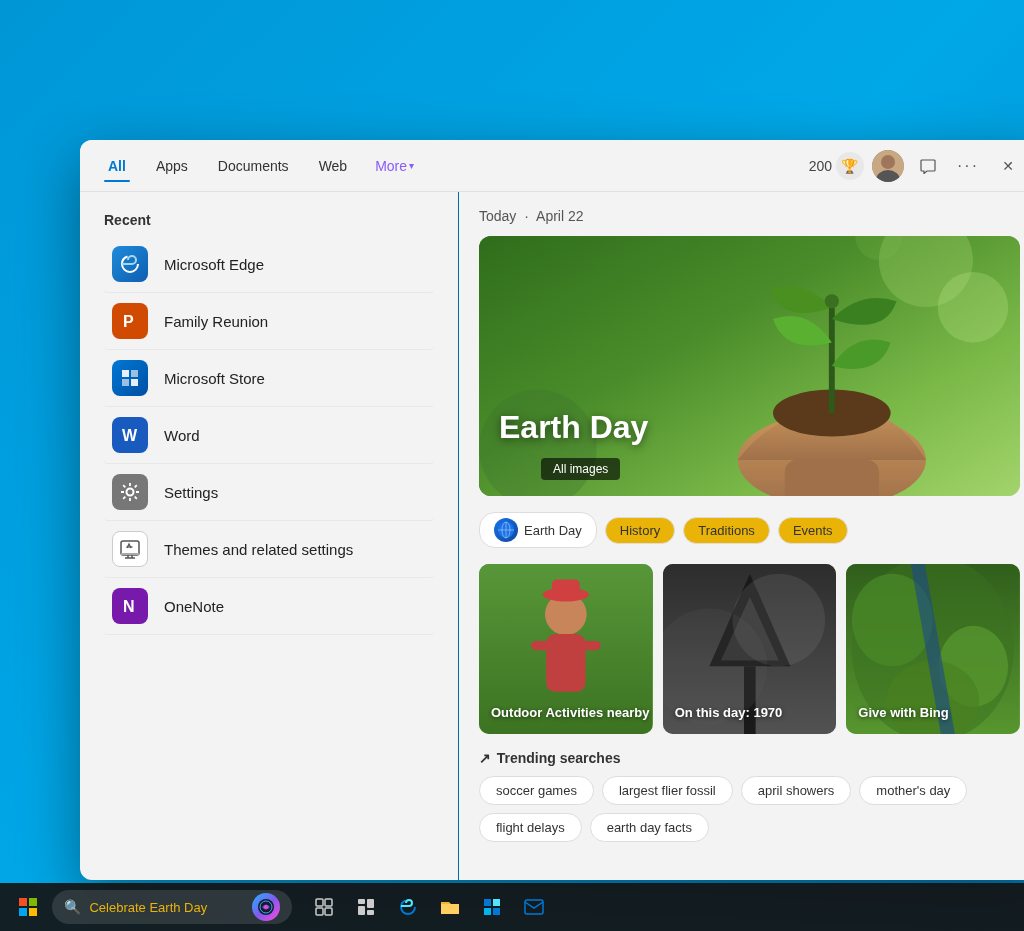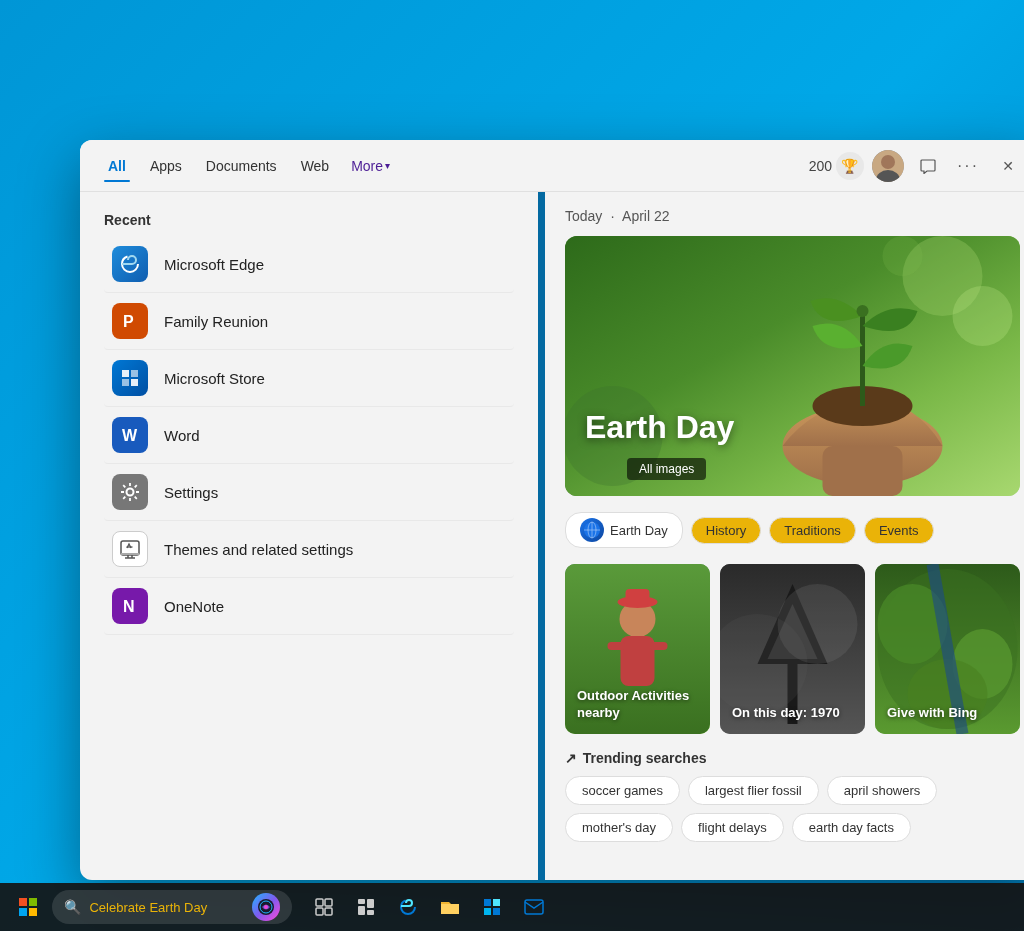--- a/index.html
+++ b/index.html
@@ -111,21 +111,21 @@
       display: flex;
       align-items: center;
       padding: 0 16px;
       gap: 4px;
       border-bottom: 1px solid #e0e0e0;
       flex-shrink: 0;
     }
     .nav-tabs {
       display: flex;
       align-items: center;
-      gap: 0;
+      gap: 6px;
       flex: 1;
     }
     .tab-item {
       padding: 6px 12px;
       font-size: 14px;
       color: #333;
       cursor: pointer;
       border-radius: 4px;
       font-weight: 400;
       position: relative;
@@ -143,21 +143,21 @@
       height: 2px;
       background: #0078d4;
       border-radius: 2px;
     }
     .more-btn {
       display: flex;
       align-items: center;
       gap: 2px;
       padding: 6px 10px;
       font-size: 14px;
-      color: #4c1d95;
+      color: #8b5cf6;
       cursor: pointer;
       border-radius: 4px;
     }
 
     .title-bar-right {
       display: flex;
       align-items: center;
       gap: 8px;
     }
     .score-badge {
@@ -204,25 +204,25 @@
 
     
     .main-content {
       display: flex;
       flex: 1;
       overflow: hidden;
     }
 
     
     .left-panel {
-      width: 465px;
+      width: 379px;
       padding: 20px 24px;
       overflow-y: auto;
       flex-shrink: 0;
-      border-right: 7px solid #0369a1;
+      border-right: 1px solid #0369a1;
     }
     .recent-label {
       font-size: 14px;
       font-weight: 600;
       color: #333;
       margin-bottom: 8px;
     }
     .app-list-item {
       display: flex;
       align-items: center;

